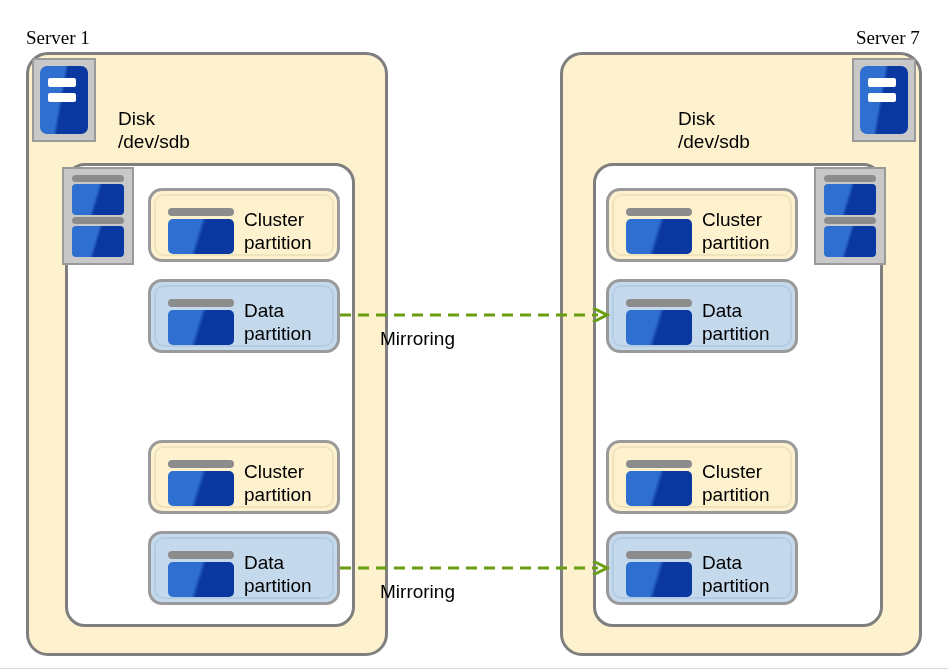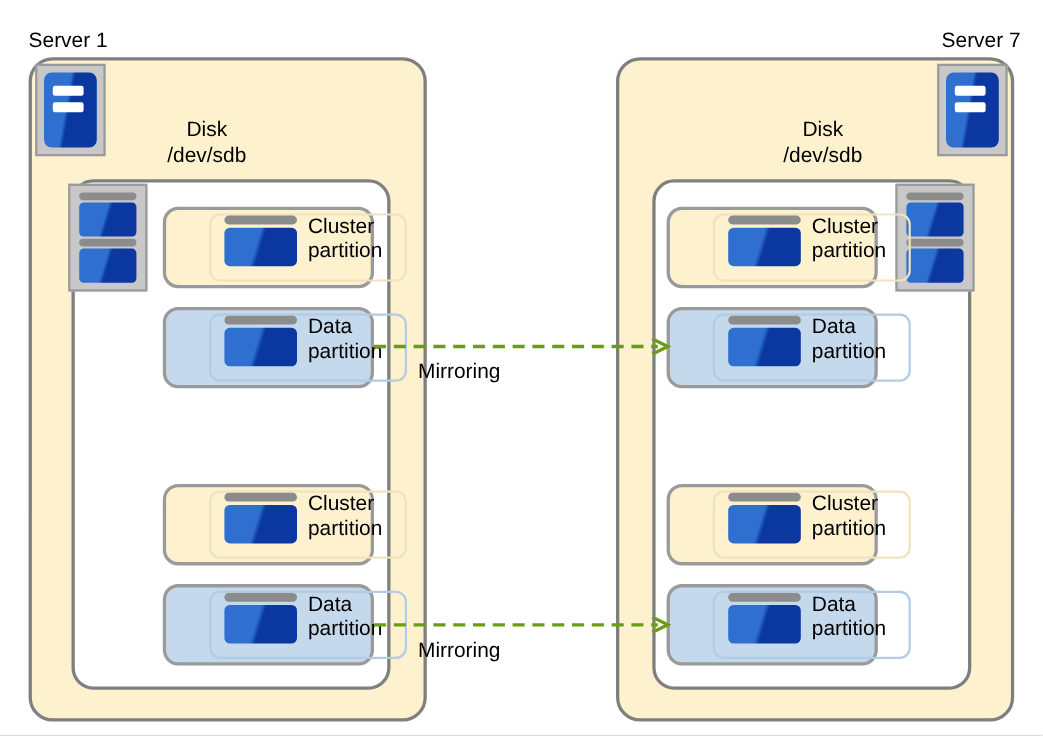--- a/index.html
+++ b/index.html
@@ -27,35 +27,36 @@
     border: 3px solid #7f7f7f;
     border-radius: 22px;
     box-sizing: border-box;
   }
   .server-label {
     position: absolute;
     font-size: 19px;
     color: #000000;
     white-space: nowrap;
     line-height: 1;
+    font-family: Liberation Serif, serif;
   }
 
   
   .disk-box {
     position: absolute;
     background: #ffffff;
     border: 3px solid #7f7f7f;
     border-radius: 20px;
     box-sizing: border-box;
   }
   .disk-label {
     position: absolute;
     font-size: 19px;
     color: #000000;
-    text-align: center;
+    text-align: left;
     line-height: 1.2;
     white-space: nowrap;
   }
 
   
   .server-icon {
     position: absolute;
     width: 64px;
     height: 84px;
     background: #c8c8c8;
@@ -121,23 +122,22 @@
     box-sizing: border-box;
     padding: 3px;
   }
   .partition .inner {
     width: 100%;
     height: 100%;
     border: 2px solid #0ea5e9;
     border-radius: 10px;
     box-sizing: border-box;
     display: flex;
-    align-items: flex-start;
+    align-items: flex-end;
     padding-left: 12px;
-    margin-left: 36px;
   }
   .partition.cluster { background: #fdf1ce; }
   .partition.cluster .inner { border-color: #efe3bd; }
   .partition.data { background: #c5d9ed; }
   .partition.data .inner { border-color: #b4cce3; }
 
   .part-glyph {
     position: relative;
     width: 66px;
     height: 46px;

